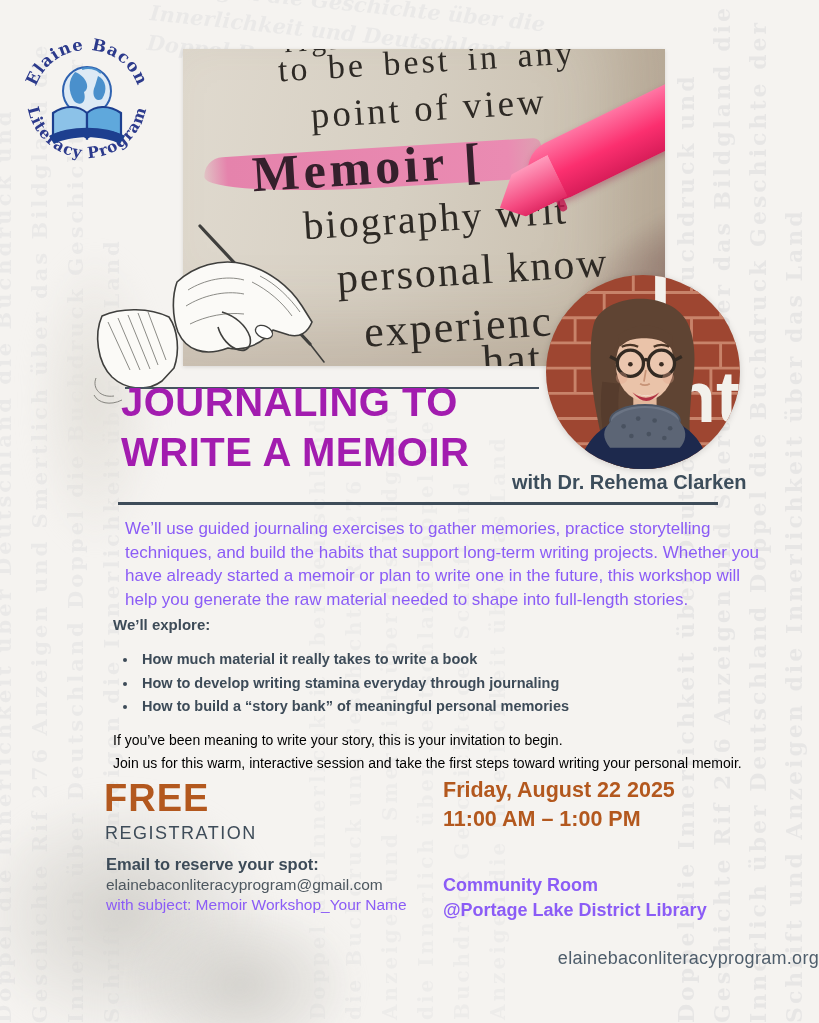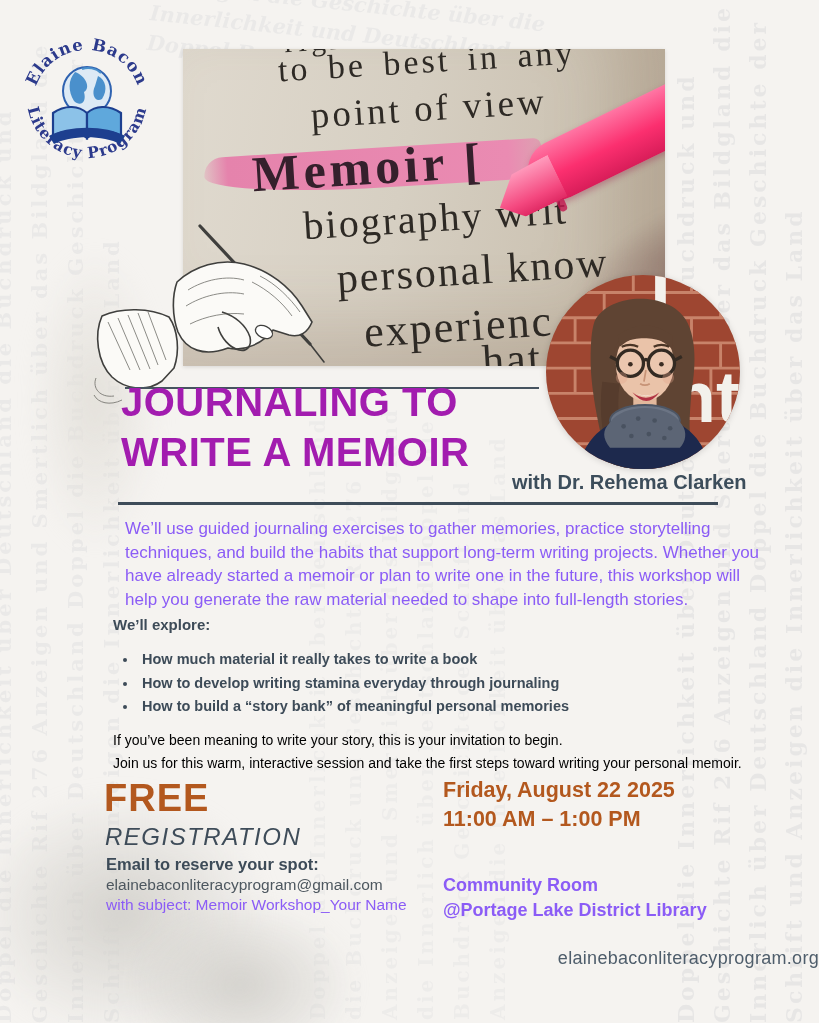--- a/index.html
+++ b/index.html
@@ -66,21 +66,21 @@
 
   
   .desc{position:absolute; left:113px; top:517px; width:636px; font-size:17px; line-height:23.5px; color:#8b5cf6;margin-left:12px;}
   .explore-h{position:absolute; left:113px; top:616px; font-size:15px; font-weight:bold; color:#3d4b58;}
   .bullets{position:absolute; left:120px; top:648px; margin:0; padding-left:18px; color:#3d4b58; font-size:14.5px; font-weight:bold; line-height:23.5px;}
   .bullets li{padding-left:4px;}
   .invite{position:absolute; left:113px; top:729px; font-size:14px; line-height:23px; color:#000000;}
 
   
   .free{position:absolute; left:104px; top:777px; font-size:38px; font-weight:bold; letter-spacing:1px; color:#b3581e;}
-  .reg{position:absolute; left:105px; top:823px; font-size:24px; font-style:italic; letter-spacing:1.5px; color:#3e4c59;}
+  .reg{position:absolute; left:105px; top:823px; font-size:18px; letter-spacing:1.5px; color:#3e4c59;}
   .email-h{position:absolute; left:106px; top:855px; font-size:16.5px; font-weight:bold; color:#3d4b58;}
   .email{position:absolute; left:106px; top:876px; font-size:15.5px; color:#4d575f;}
   .subject{position:absolute; left:106px; top:896px; font-size:15.5px; color:#8b5cf6;}
   .edate{position:absolute; left:443px; top:776px; font-size:21.5px; font-weight:bold; color:#b3581e; line-height:29px;}
   .eloc{position:absolute; left:443px; top:853px; font-size:18px; font-weight:bold; color:#8b5cf6; line-height:25px;margin-top:20px;}
   .website{position:absolute; left:0; top:948px; width:819px; text-align:right; font-size:18px; color:#4e5d6b; letter-spacing:.3px;}
 </style>
 </head>
 <body>
 

